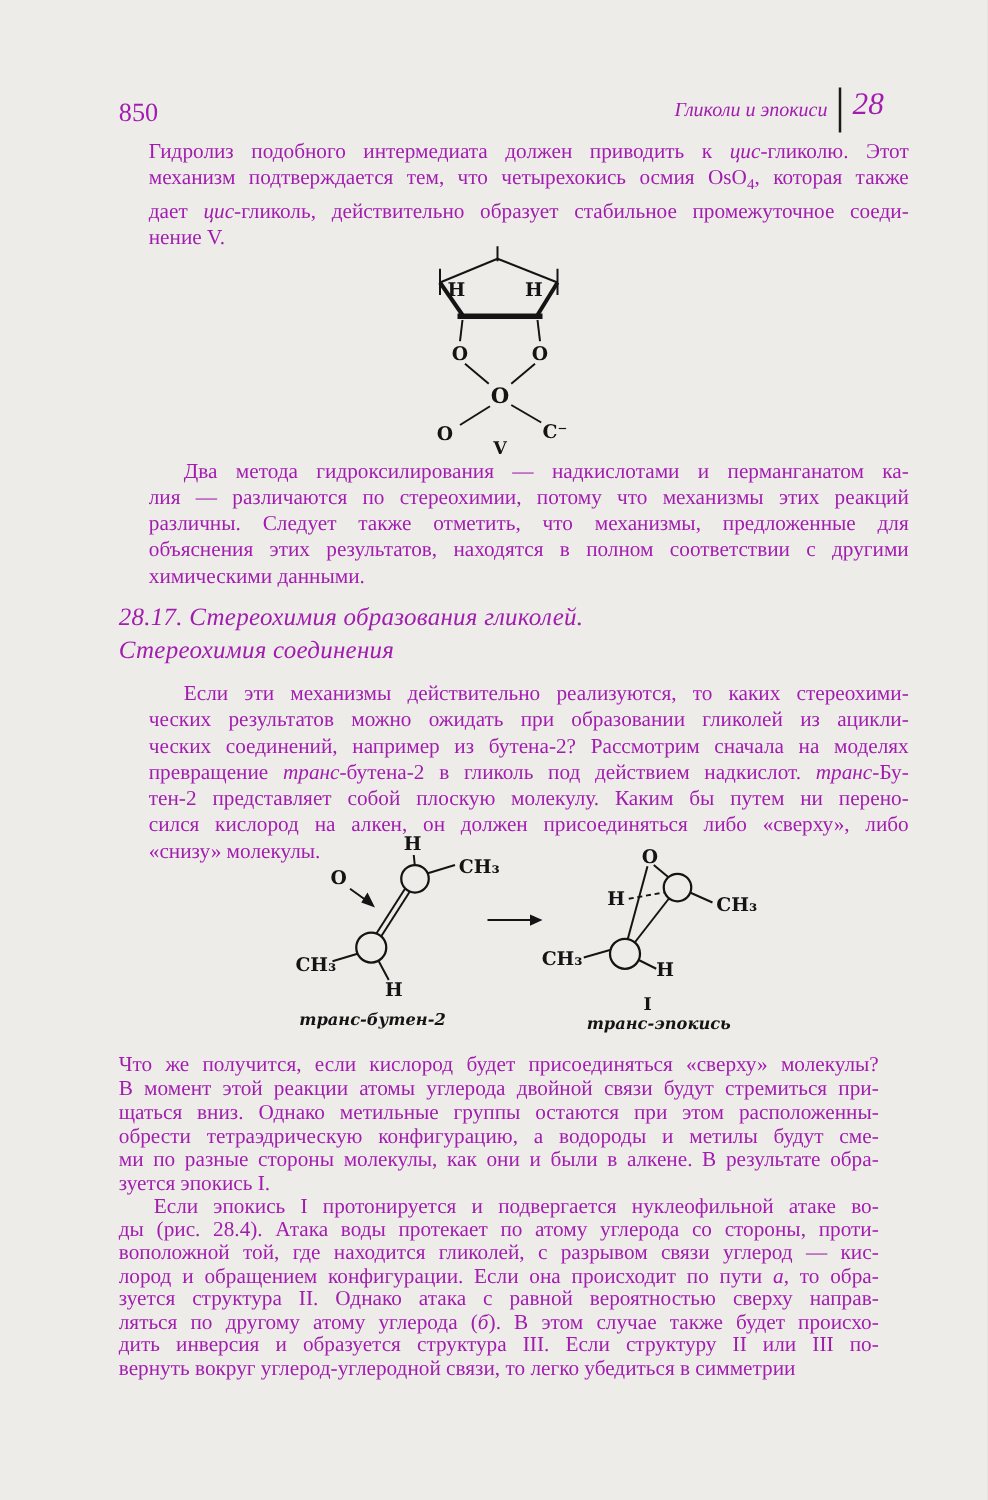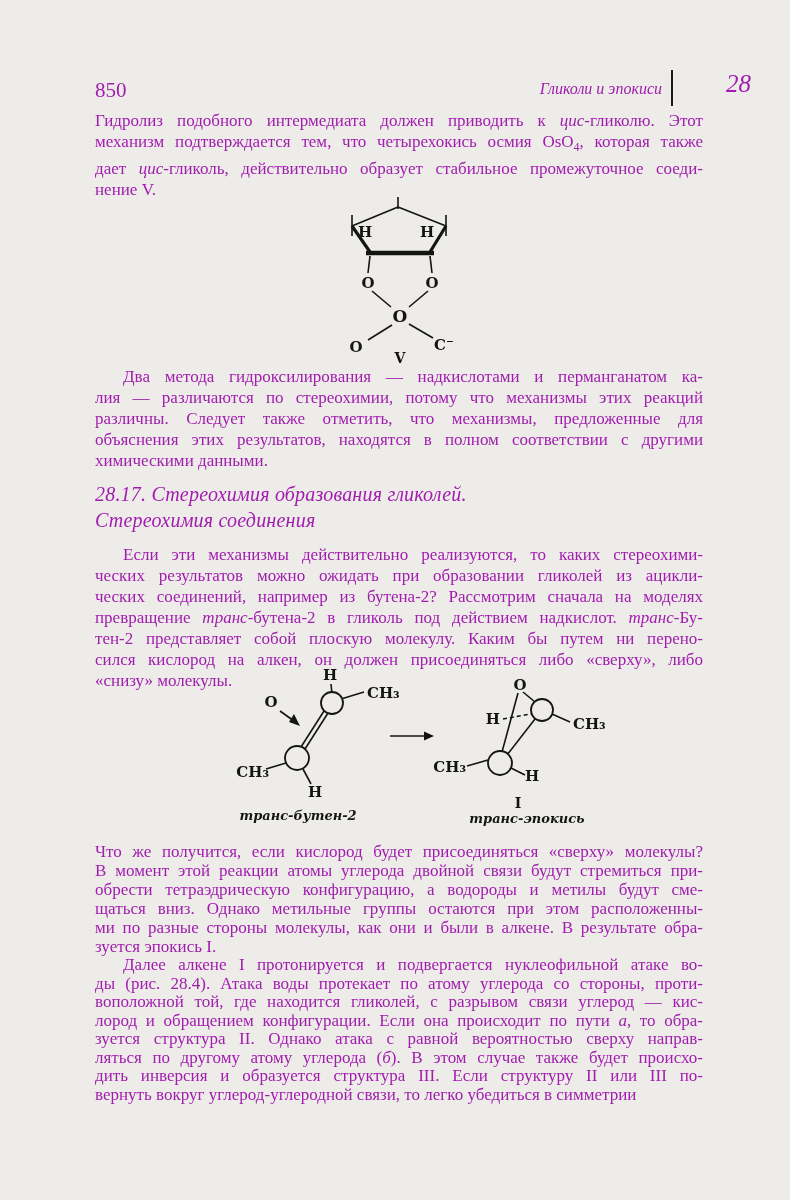--- a/index.html
+++ b/index.html
@@ -5,24 +5,24 @@
   html,body { margin:0; padding:0; background:#dddcd8; }
   .page {
     position:relative; width:790px; height:1200px;
     background:#edece8; overflow:hidden;
     font-family:"Liberation Serif", serif; color:#a21caf;
   }
   
   .page-number { position:absolute; left:95px; top:78px; font-size:21px; }
   .running-title { position:absolute; right:128px; top:80px; font-size:16px; font-style:italic; }
   .chapter-divider { position:absolute; left:671px; top:70px; width:2px; height:36px; background:#1a1a1a; }
-  .chapter-number { position:absolute; left:682px; top:70px; font-size:25px; font-style:italic;margin-left:44px; }
+  .chapter-number { position:absolute; left:682px; top:70px; font-size:25px; font-style:italic; }
   
   .para { position:absolute; left:95px; width:608px; font-size:17px; }
-  .lh21 { line-height:21px; }
+  .lh21 { line-height:21px;margin-left:24px; }
   .lh19 { line-height:19px; }
   .lh185 { line-height:18.5px; }
   .tl { text-align:justify; text-align-last:justify; -moz-text-align-last:justify; }
   .tl.last { text-align-last:left; -moz-text-align-last:left; }
   .tl.ind { text-indent:28px; }
   .tl i { font-style:italic; }
   .tl sub { font-size:12px; }
   
   .section-heading { position:absolute; left:95px; top:481px; width:608px;
     font-size:20px; font-style:italic; line-height:26px; letter-spacing:0.2px; }
@@ -153,28 +153,28 @@
       <text class="atom" x="276" y="112" text-anchor="end">CH₃</text>
       <text class="atom" x="342" y="121" text-anchor="middle">H</text>
       <text class="numeral" x="328" y="148" text-anchor="middle">I</text>
       <text class="figcap" x="337" y="163" text-anchor="middle">транс-эпокись</text>
     </svg>
   </div>
 
   <div class="para lh19" style="top:842px">
     <div class="tl">Что же получится, если кислород будет присоединяться «сверху» молекулы?</div>
     <div class="tl">В момент этой реакции атомы углерода двойной связи будут стремиться при-</div>
+    <div class="tl">щаться вниз. Однако метильные группы остаются при этом расположенны-</div>
     <div class="tl">обрести тетраэдрическую конфигурацию, а водороды и метилы будут сме-</div>
-    <div class="tl">щаться вниз. Однако метильные группы остаются при этом расположенны-</div>
     <div class="tl">ми по разные стороны молекулы, как они и были в алкене. В результате обра-</div>
     <div class="tl last">зуется эпокись I.</div>
   </div>
 
   <div class="para lh185" style="top:956px">
-    <div class="tl ind">Далее алкене I протонируется и подвергается нуклеофильной атаке во-</div>
+    <div class="tl ind">Если эпокись I протонируется и подвергается нуклеофильной атаке во-</div>
     <div class="tl">ды (рис. 28.4). Атака воды протекает по атому углерода со стороны, проти-</div>
     <div class="tl">воположной той, где находится гликолей, с разрывом связи углерод — кис-</div>
     <div class="tl">лород и обращением конфигурации. Если она происходит по пути <i>а</i>, то обра-</div>
     <div class="tl">зуется структура II. Однако атака с равной вероятностью сверху направ-</div>
     <div class="tl">ляться по другому атому углерода (<i>б</i>). В этом случае также будет происхо-</div>
     <div class="tl">дить инверсия и образуется структура III. Если структуру II или III по-</div>
     <div class="tl last">вернуть вокруг углерод-углеродной связи, то легко убедиться в симметрии</div>
   </div>
 
 </div>

